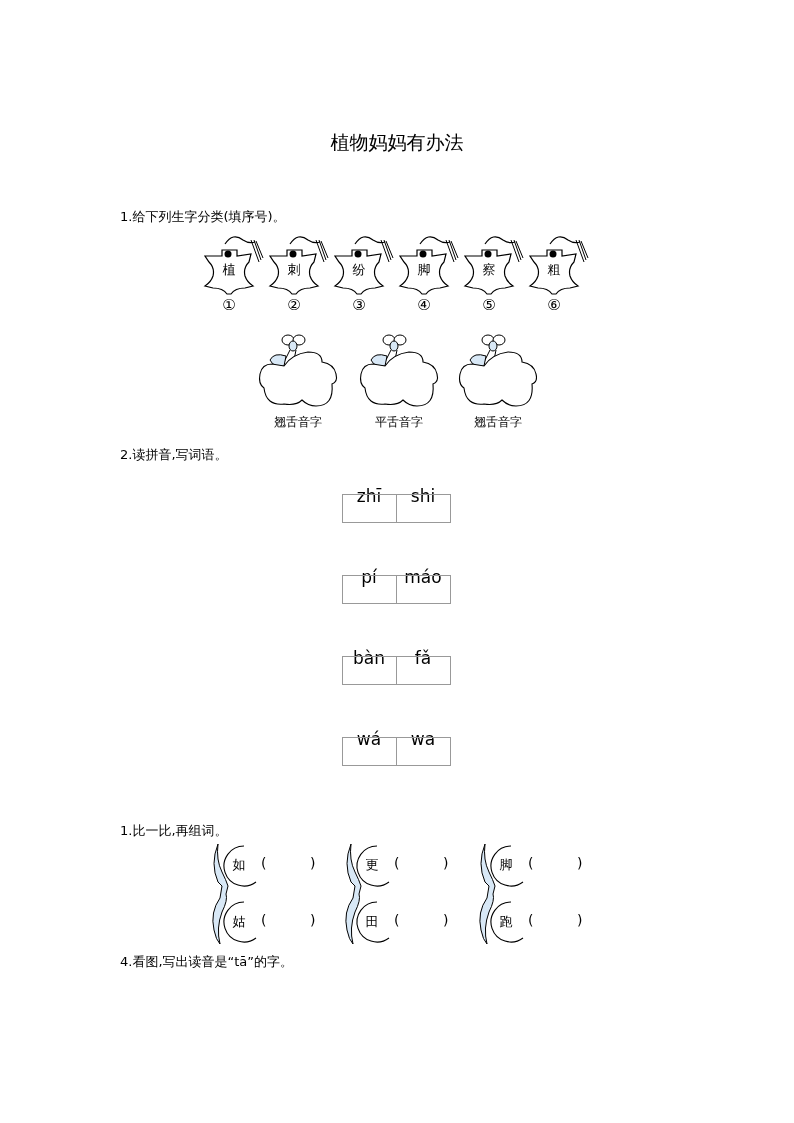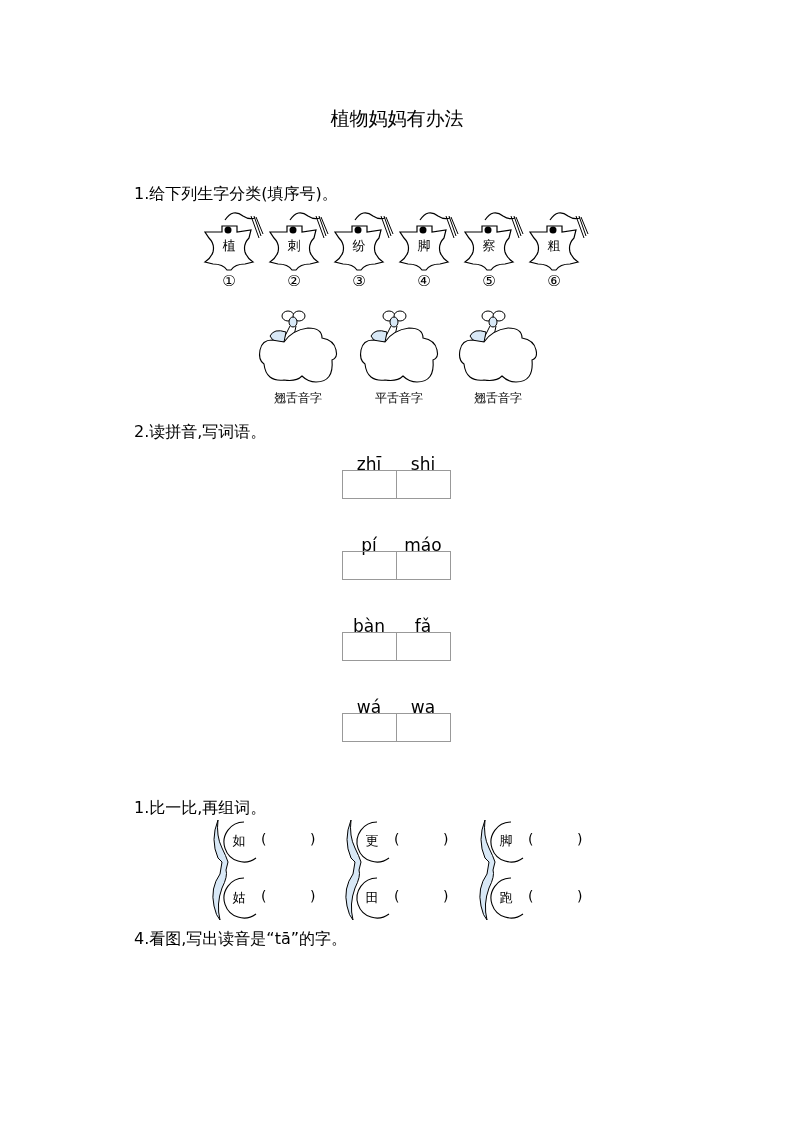--- a/index.html
+++ b/index.html
@@ -1,35 +1,35 @@
 <!DOCTYPE html>
 <html><head>
   <meta charset="utf-8">
   <style>
     html, body { margin: 0; padding: 0; background: #ffffff; }
     body { width: 794px; height: 1123px; position: relative; overflow: hidden;
       font-family: "DejaVu Sans", "Liberation Sans", sans-serif; color: #000; }
-    .abs { position: absolute; }
+    .abs { position: absolute; margin-top: 24px; }
     .title { top: 106px; left: 0; width: 794px; text-align: center; font-size: 19px; letter-spacing: 0px; }
-    .q-heading { font-size: 16px; left: 134px; white-space: nowrap; }
+    .q-heading { font-size: 13px; left: 120px; white-space: nowrap; }
 
     
     .tag { width: 62px; height: 86px; }
     .tag svg { position: absolute; left: 0; top: 0; }
     .tag-char { position: absolute; left: 11px; top: 29px; width: 30px; text-align: center; font-size: 13px; }
     .tag-num { position: absolute; left: 12px; top: 64px; width: 28px; text-align: center; font-size: 15px; }
 
     
     .bag { width: 84px; height: 100px; }
     .bag svg { position: absolute; left: 0; top: 0; }
     .bag-label { position: absolute; top: 84px; left: -10px; width: 104px; text-align: center; font-size: 12px; white-space: nowrap; }
 
     
     .word { width: 110px; height: 60px; }
-    .pinyin-row { position: absolute; left: 0; top: 8px; width: 110px; height: 20px; text-decoration: underline; }
+    .pinyin-row { position: absolute; left: 0; top: 16px; width: 110px; height: 20px; text-decoration: underline; }
     .pinyin { position: absolute; top: 0; width: 54px; text-align: center; font-size: 17px; }
     .grid { position: absolute; left: 0; top: 24px; width: 107px; height: 27px; border: 1px solid #999; display: flex; }
     .cell { width: 53px; height: 27px; }
     .cell + .cell { border-left: 1px solid #999; }
 
     
     .pair { width: 120px; height: 104px; }
     .pair svg { position: absolute; left: 0; top: 0; }
     .pair-char { position: absolute; left: 16px; width: 26px; text-align: center; font-size: 13px; }
     .paren { position: absolute; font-size: 14px; }

